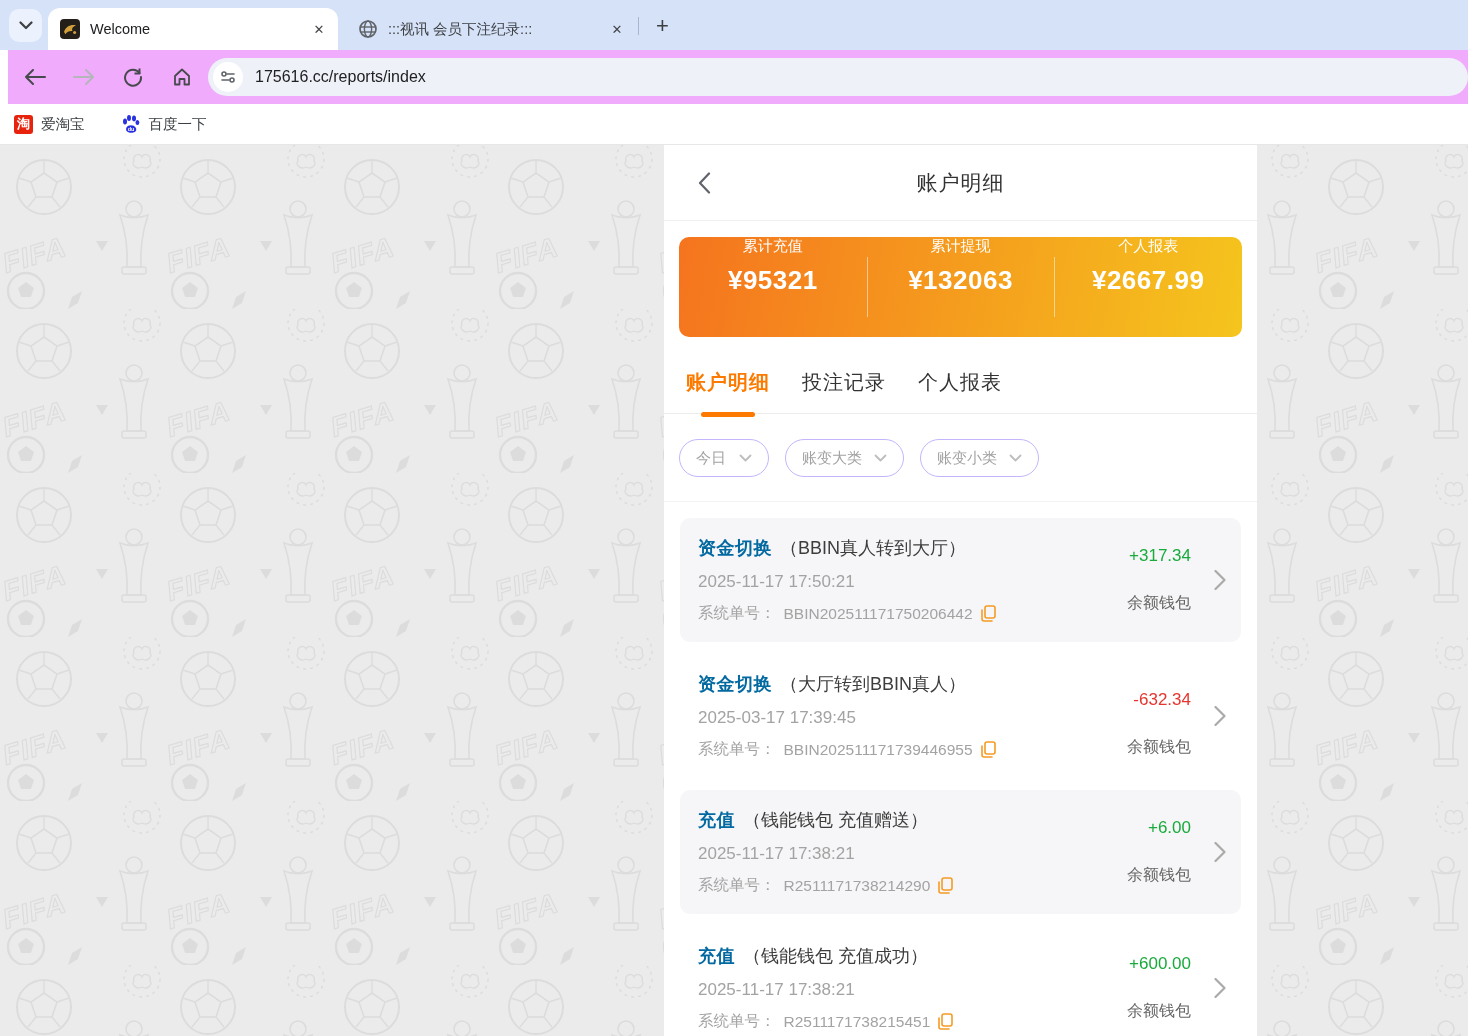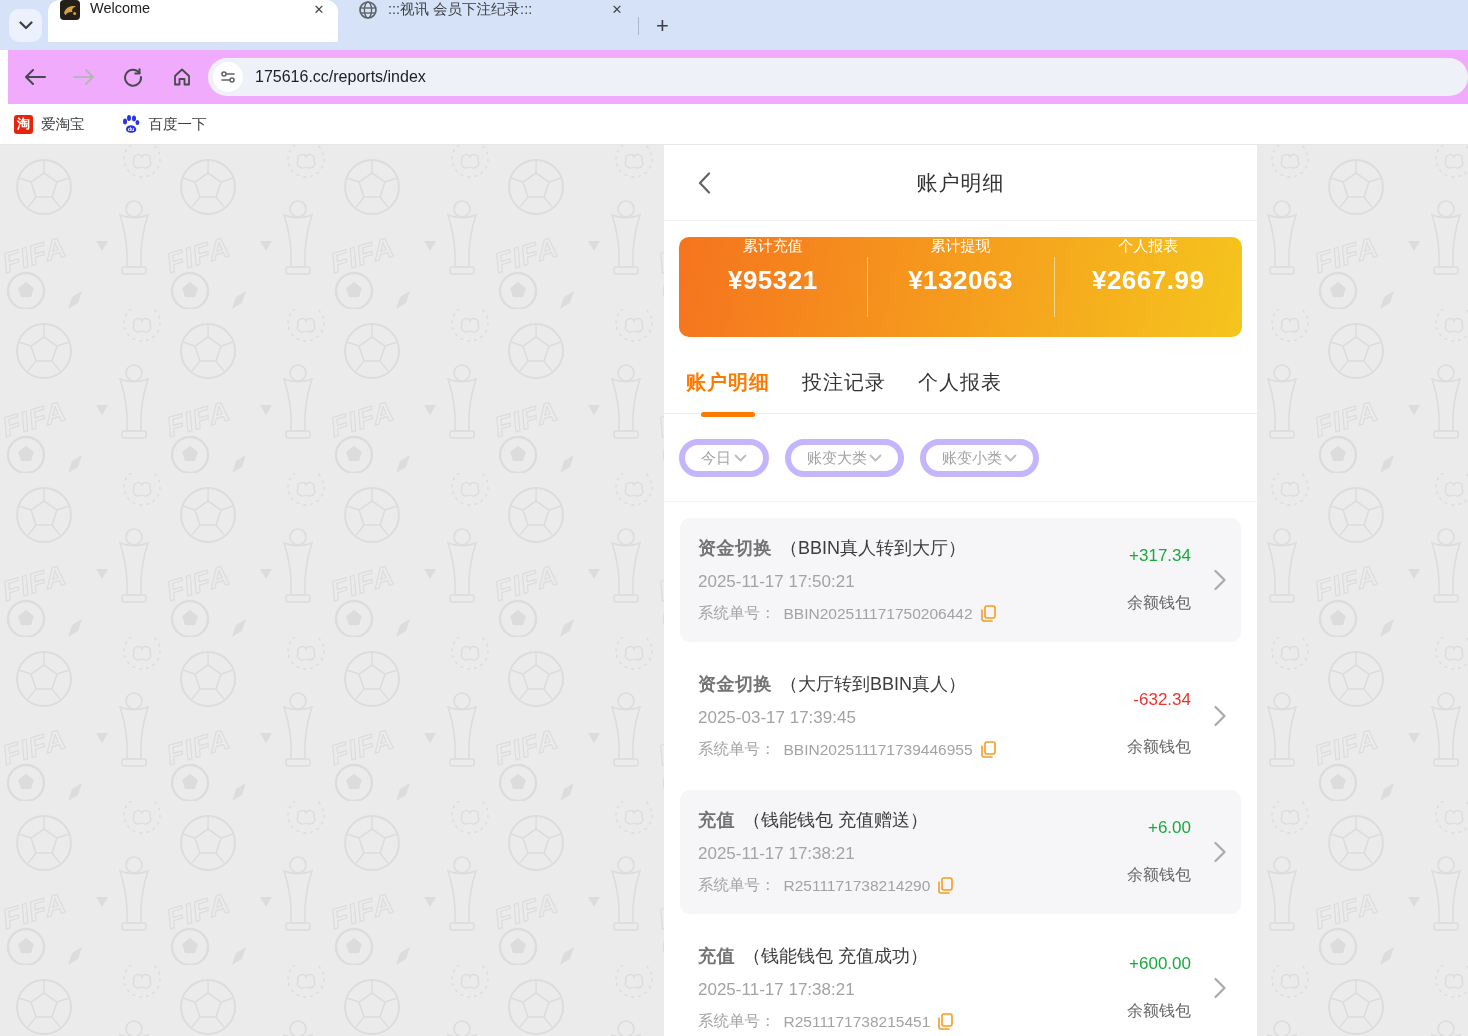--- a/index.html
+++ b/index.html
@@ -2,21 +2,21 @@
 <html style="--accent-orange: #fd7a01; --gradient-from: #f5741e; --gradient-to: #f5c51d; --positive-green: #1aaa3c; --negative-red: #e5352e; --tabstrip-blue: #d6e2f8;"><head>
 <meta charset="utf-8">
 <style>
   * { margin:0; padding:0; box-sizing:border-box; }
   html,body { width:1468px; height:1036px; overflow:hidden; }
   body { font-family:"Liberation Sans","DejaVu Sans",sans-serif; background:#fff; position:relative; }
 
   
   .tabstrip { position:absolute; left:0; top:0; width:100%; height:50px; background:#d6e2f8; }
   .tab-search-btn { position:absolute; left:9px; top:9px; width:33px; height:33px; border-radius:10px; background:#ecf2fd; display:flex; align-items:center; justify-content:center; }
-  .tab { position:absolute; top:0; height:42px; display:flex; }
+  .tab { position:absolute; top:8px; height:42px; display:flex; align-items:center; }
   .tab.active { left:48px; width:290px; background:#fff; border-radius:12px 12px 0 0; }
   .tab.inactive { left:346px; width:290px; }
   .favicon { width:20px; height:20px; margin:0 10px 0 12px; flex:0 0 auto; }
   .tab-title { font-size:14.5px; color:#202124; white-space:nowrap; overflow:hidden; flex:1; }
   .tab-close { width:18px; height:18px; margin-right:10px; font-size:13px; color:#45474a; display:flex; align-items:center; justify-content:center; border-radius:50%; }
   .tab-divider { position:absolute; left:638px; top:17px; width:1px; height:18px; background:#a9b6cf; }
   .newtab-btn { position:absolute; left:649px; top:12px; width:27px; height:27px; display:flex; align-items:center; justify-content:center; font-size:22px; color:#3c4043; border-radius:50%; }
 
   .navbar { position:absolute; left:8px; top:50px; width:100%; height:54px; background:#f0abfc; }
   .nav-icons { position:absolute; left:14px; top:0; height:54px; display:flex; align-items:center; gap:23px; }
@@ -46,28 +46,28 @@
   .stat + .stat::before { content:""; position:absolute; left:0; top:20px; bottom:20px; width:1px; background:rgba(255,255,255,.5); }
   .stat-label { font-size:15px; }
   .stat-value { font-size:26px; font-weight:bold; margin-top:9px; letter-spacing:.5px; }
 
   .tabs-row { margin-top:32px; padding:0 22px 17px; display:flex; gap:32px; border-bottom:1px solid #ededed; }
   .tab-item { font-size:20px; color:#333; position:relative; letter-spacing:1px; }
   .tab-item.active { color:var(--accent-orange,#fd7a01); font-weight:bold; }
   .tab-item.active::after { content:""; position:absolute; left:50%; transform:translateX(-50%); bottom:-21px; width:54px; height:5px; border-radius:3px; background:var(--accent-orange,#fd7a01); }
 
   .filters-row { padding:25px 15px 24px; display:flex; gap:16px; border-bottom:1px solid #f3f3f3; }
-  .filter-pill { height:38px; border:6px solid #c4b5fd; border-radius:19px; display:flex; align-items:center; justify-content:space-between; padding:0 16px; color:#a2a2a2; font-size:15px; }
+  .filter-pill { height:38px; border:1px solid #c4b5fd; border-radius:19px; display:flex; align-items:center; justify-content:space-between; padding:0 16px; color:#a2a2a2; font-size:15px; }
   .filter-pill.w1 { min-width:90px; } .filter-pill.w2 { min-width:119px; }
 
   .txn-list { padding:16px 16px 0; display:flex; flex-direction:column; gap:12px; }
   .txn { position:relative; border-radius:10px; padding:18px 46px 18px 18px; }
   .txn:nth-child(odd) { background:#f6f6f8; }
   .txn-title-row { display:flex; align-items:baseline; }
-  .txn-title { font-size:18px; font-weight:bold; color:#737373; letter-spacing:.5px; }
+  .txn-title { font-size:18px; font-weight:bold; color:#0369a1; letter-spacing:.5px; }
   .txn-subtitle { font-size:18px; color:#3d3d3d; margin-left:8px; }
   .txn-date { margin-top:12px; font-size:17px; color:#a3a3a3; }
   .txn-order { margin-top:11px; font-size:15.5px; color:#a3a3a3; display:flex; align-items:center; gap:8px; }
   .txn-right { position:absolute; right:50px; top:0; bottom:0; display:flex; flex-direction:column; justify-content:center; align-items:flex-end; gap:27px; }
   .txn-amount { font-size:17px; color:var(--positive-green,#1aaa3c); }
   .txn-amount.neg { color:var(--negative-red,#e5352e);margin-top:16px; }
   .txn-wallet { font-size:16px; color:#666; }
   .txn-chevron { position:absolute; right:15px; top:50%; transform:translateY(-50%); }
 </style>
 </head>

